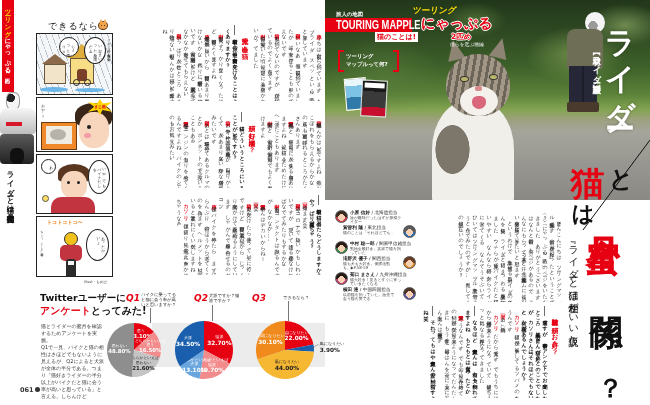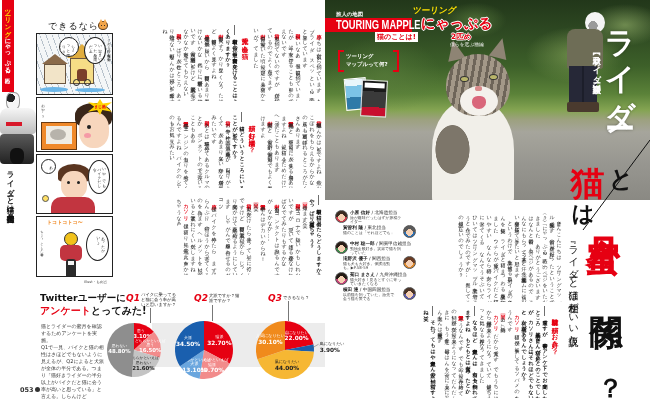--- a/index.html
+++ b/index.html
@@ -208,21 +208,21 @@
   <div class="a band"></div>
 
   <div class="a qnum" style="left:126px;top:293px">Q1</div>
   <div class="a qtext" style="left:141px;top:292px;width:36px">バイクに乗ってると猫に会う率が高いと思いますか？</div>
   <div class="a leader" style="left:150px;top:308px;height:15px"></div>
 
   <div class="a qnum" style="left:194px;top:293px">Q2</div>
   <div class="a qtext" style="left:209px;top:293px;width:34px">犬派ですか？猫派ですか？</div>
   <div class="a leader" style="left:212px;top:305px;height:16px"></div>
 
-  <div class="a qnum" style="left:268px;top:293px">Q3</div>
+  <div class="a qnum" style="left:252px;top:293px">Q3</div>
   <div class="a qtext" style="left:283px;top:295px;width:36px">できるなら？</div>
   <div class="a leader" style="left:288px;top:301px;height:20px"></div>
 
   <svg class="a pie" style="left:107px;top:323px" width="54" height="54" viewBox="0 0 100 100">
       <path d="M50 50 L50 0 A50 50 0 0 1 86.662767311128 16.00233106387904 Z" fill="#e60012"></path>
       <text x="62.40090325435521" y="17.588424920886162" text-anchor="middle" fill="#ffffff" font-family="DejaVu Sans, sans-serif"><tspan x="62.40090325435521" dy="0" font-size="7">思う</tspan><tspan x="62.40090325435521" dy="11" font-size="10" font-weight="bold">13.10%</tspan></text>
       <path d="M50 50 L86.662767311128 16.00233106387904 A50 50 0 0 1 97.9260894508688 64.2509631234988 Z" fill="#f28b8b"></path>
       <text x="80.18834242179099" y="34.95273231495396" text-anchor="middle" fill="#ffffff" font-family="DejaVu Sans, sans-serif"><tspan x="80.18834242179099" dy="0" font-size="7">どちらかといえば</tspan><tspan x="80.18834242179099" dy="8" font-size="7">思う</tspan><tspan x="80.18834242179099" dy="11" font-size="10" font-weight="bold">16.50%</tspan></text>
       <path d="M50 50 L97.9260894508688 64.2509631234988 A50 50 0 0 1 46.23365972360336 99.8579450130307 Z" fill="#c4c4c4"></path>
       <text x="67.58533742292944" y="67.52951052648126" text-anchor="middle" fill="#222222" font-family="DejaVu Sans, sans-serif"><tspan x="67.58533742292944" dy="0" font-size="7">どちらかといえば</tspan><tspan x="67.58533742292944" dy="8" font-size="7">思わない</tspan><tspan x="67.58533742292944" dy="11" font-size="10" font-weight="bold">21.60%</tspan></text>
@@ -244,21 +244,21 @@
       <text x="69.76014368220939" y="22.114089473950532" text-anchor="middle" fill="#ffffff" font-family="DejaVu Sans, sans-serif"><tspan x="69.76014368220939" dy="0" font-size="7">猫になりたい</tspan><tspan x="69.76014368220939" dy="11" font-size="10" font-weight="bold">22.00%</tspan></text>
       <path d="M50 50 L99.11436253643444 40.630934270713766 A50 50 0 0 1 99.92007750544875 52.82592672410122 Z" fill="#1a5fae"></path>
       <line x1="95.89992890704231" y1="46.967422494236615" x2="107.86947248744649" y2="40.044464122917326" stroke="#555" stroke-width="0.8"></line>
       <text x="109.86947248744649" y="42.044464122917326" text-anchor="start" fill="#222222" font-family="DejaVu Sans, sans-serif"><tspan x="109.86947248744649" dy="0" font-size="7">鳥になりたい</tspan><tspan x="109.86947248744649" dy="11" font-size="10" font-weight="bold">3.90%</tspan></text>
       <path d="M50 50 L99.92007750544875 52.82592672410122 A50 50 0 0 1 2.5451927504852776 65.74932598276524 Z" fill="#f6b733"></path>
       <text x="53.55223769549163" y="72.76530603887667" text-anchor="middle" fill="#222222" font-family="DejaVu Sans, sans-serif"><tspan x="53.55223769549163" dy="0" font-size="7">風になりたい</tspan><tspan x="53.55223769549163" dy="11" font-size="10" font-weight="bold">44.00%</tspan></text>
       <path d="M50 50 L2.5451927504852776 65.74932598276524 A50 50 0 0 1 49.99999999999999 0 Z" fill="#f08a1c"></path>
       <text x="24.863352994196426" y="27.857536625209185" text-anchor="middle" fill="#ffffff" font-family="DejaVu Sans, sans-serif"><tspan x="24.863352994196426" dy="0" font-size="7">人間になりたい</tspan><tspan x="24.863352994196426" dy="11" font-size="10" font-weight="bold">30.10%</tspan></text>
     </svg>
 
-  <div class="a page-num">053</div>
+  <div class="a page-num">061</div>
   <div class="a paw"></div>
 </section>
 
 <section class="a" style="left:325px;top:0;width:325px;height:405px">
 
   <div class="a photo">
 
     <div class="a" style="left:260px;top:12px;width:20px;height:21px;border-radius:50%;background:radial-gradient(circle at 40% 65%,#9a9a9a 0 25%,transparent 26%),#f4f4f4"></div>
     <div class="a" style="left:242px;top:29px;width:36px;height:40px;border-radius:8px 8px 3px 3px;background:#6e6d56"></div>
     <div class="a" style="left:244px;top:66px;width:28px;height:38px;background:linear-gradient(90deg,#262837 0 45%,#1c1e2a 45% 55%,#262837 55%)"></div>

